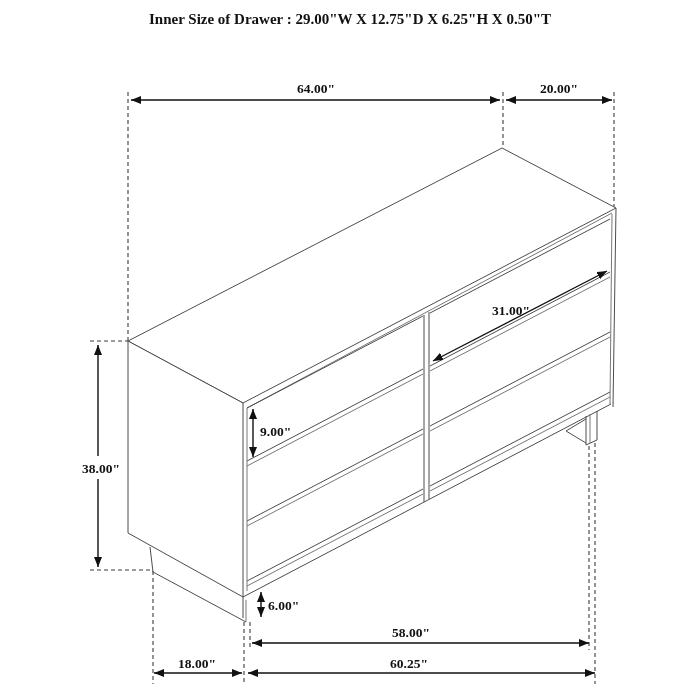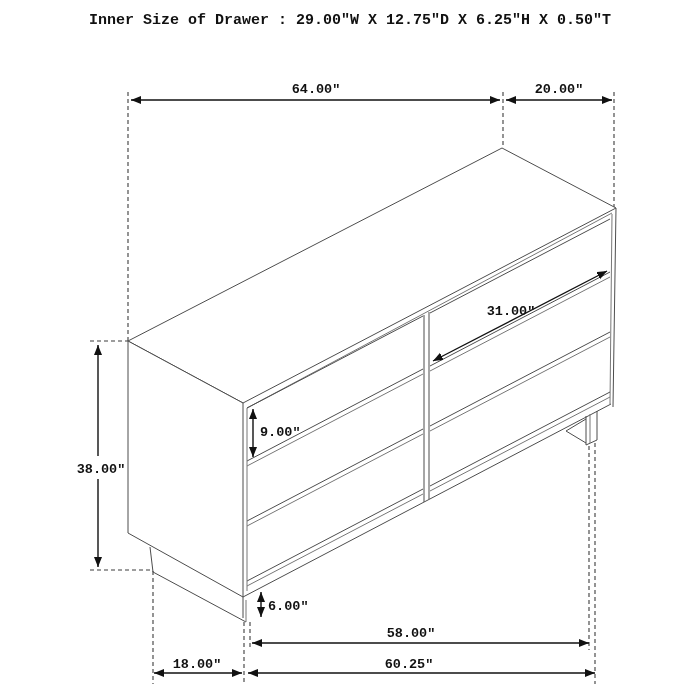--- a/index.html
+++ b/index.html
@@ -1,17 +1,17 @@
 <!DOCTYPE html>
 <html><head>
 <meta charset="utf-8">
 <style>
   html,body{margin:0;padding:0;background:#ffffff;}
   .stage{position:relative;width:700px;height:700px;background:#fff;overflow:hidden;
-         font-family:Liberation Mono, monospace;}
+         font-family:Liberation Serif, serif;}
   svg{position:absolute;left:0;top:0;}
   .furn{stroke:#4d4d4d;stroke-width:1;fill:none;}
   .furn-light{stroke:#777;stroke-width:1;fill:none;}
   .face{fill:#ffffff;stroke:#4d4d4d;stroke-width:1;}
   .dash{stroke:#3d3d3d;stroke-width:1.1;fill:none;stroke-dasharray:4 3;}
   .dim{stroke:#111;stroke-width:1.4;fill:none;}
   .lbl{fill:#111;font-size:13.5px;font-weight:bold;}
   .title{fill:#111;font-size:15px;font-weight:bold;}
 </style>
 </head>

